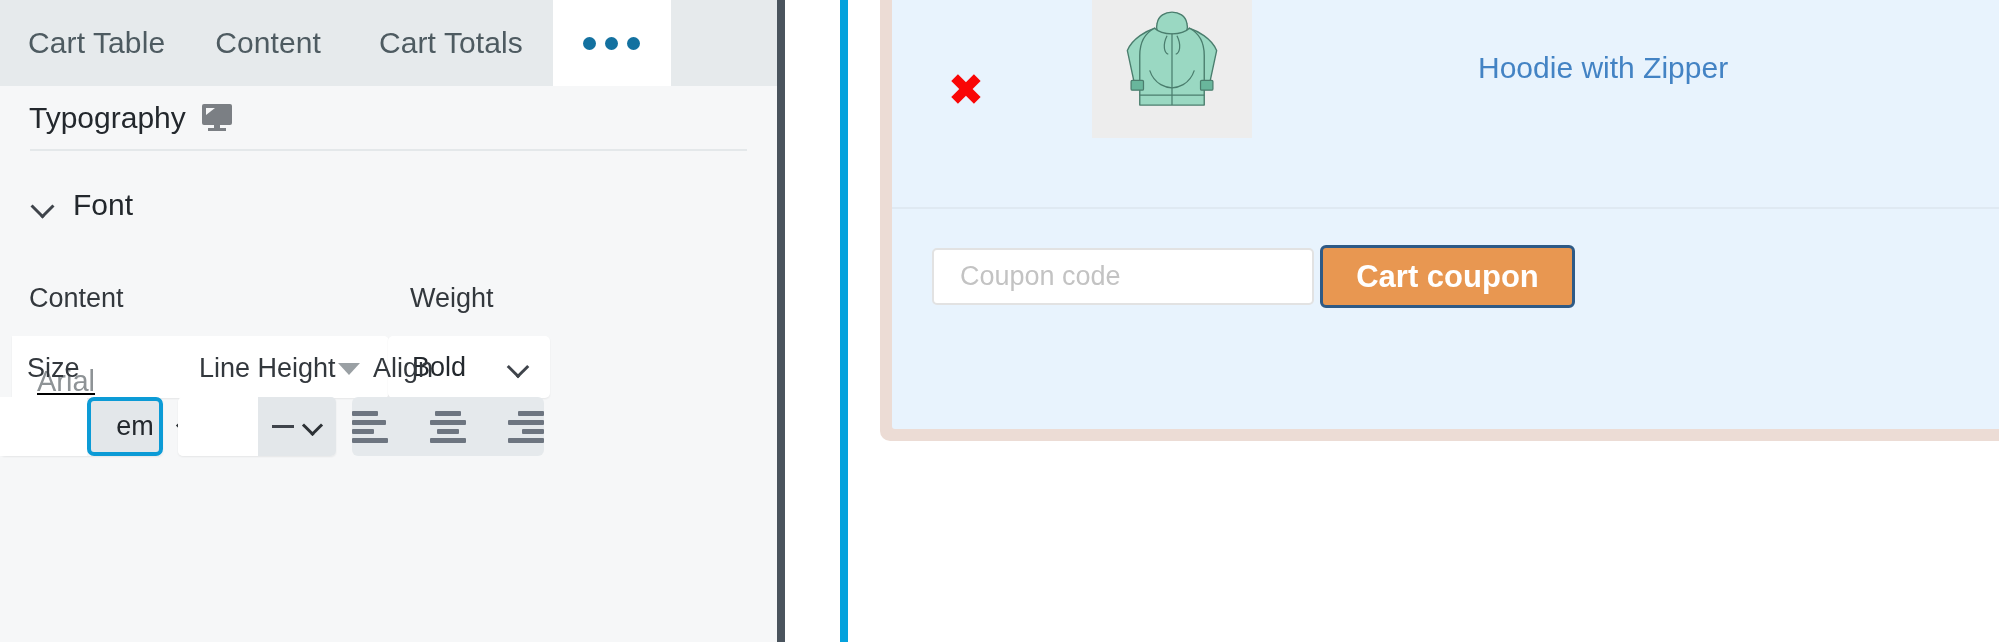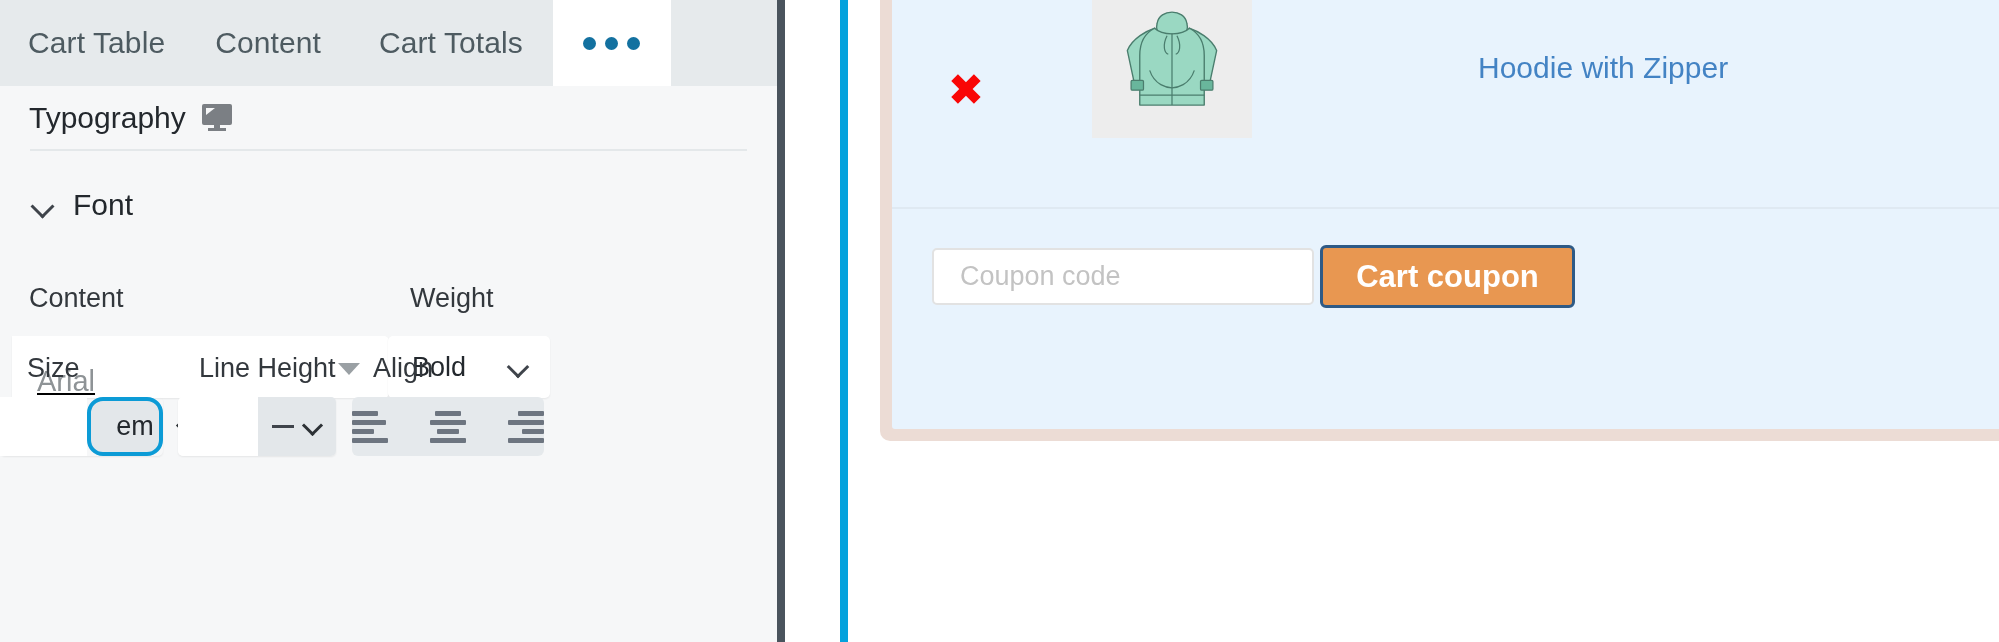--- a/index.html
+++ b/index.html
@@ -153,21 +153,21 @@
     width: 87px; height: 59px; background: #fff;
     border: none; outline: none;
     font-size: 28px; color: #23282d;
     padding-left: 16px;
     border-top-left-radius: 0; border-bottom-left-radius: 0;
   }
   .unit-sel {
     width: 76px; height: 59px;
     background: #e3e7ea;
     border: 4px solid #0c9bd6;
-    border-radius: 16px;
+    border-radius: 7px;
     display: flex; align-items: center; justify-content: center;
     gap: 24px; cursor: pointer; padding-left: 44px;
   }
   .unit-sel .u { font-size: 27px; color: #23282d; }
   .unit-sel .cv { width: 18px; height: 18px; position: relative; }
   .unit-sel .cv::before {
     content: ""; position: absolute; left: 1px; top: 0;
     width: 12px; height: 12px;
     border-right: 3px solid #2c3135; border-bottom: 3px solid #2c3135;
     transform: rotate(45deg);

